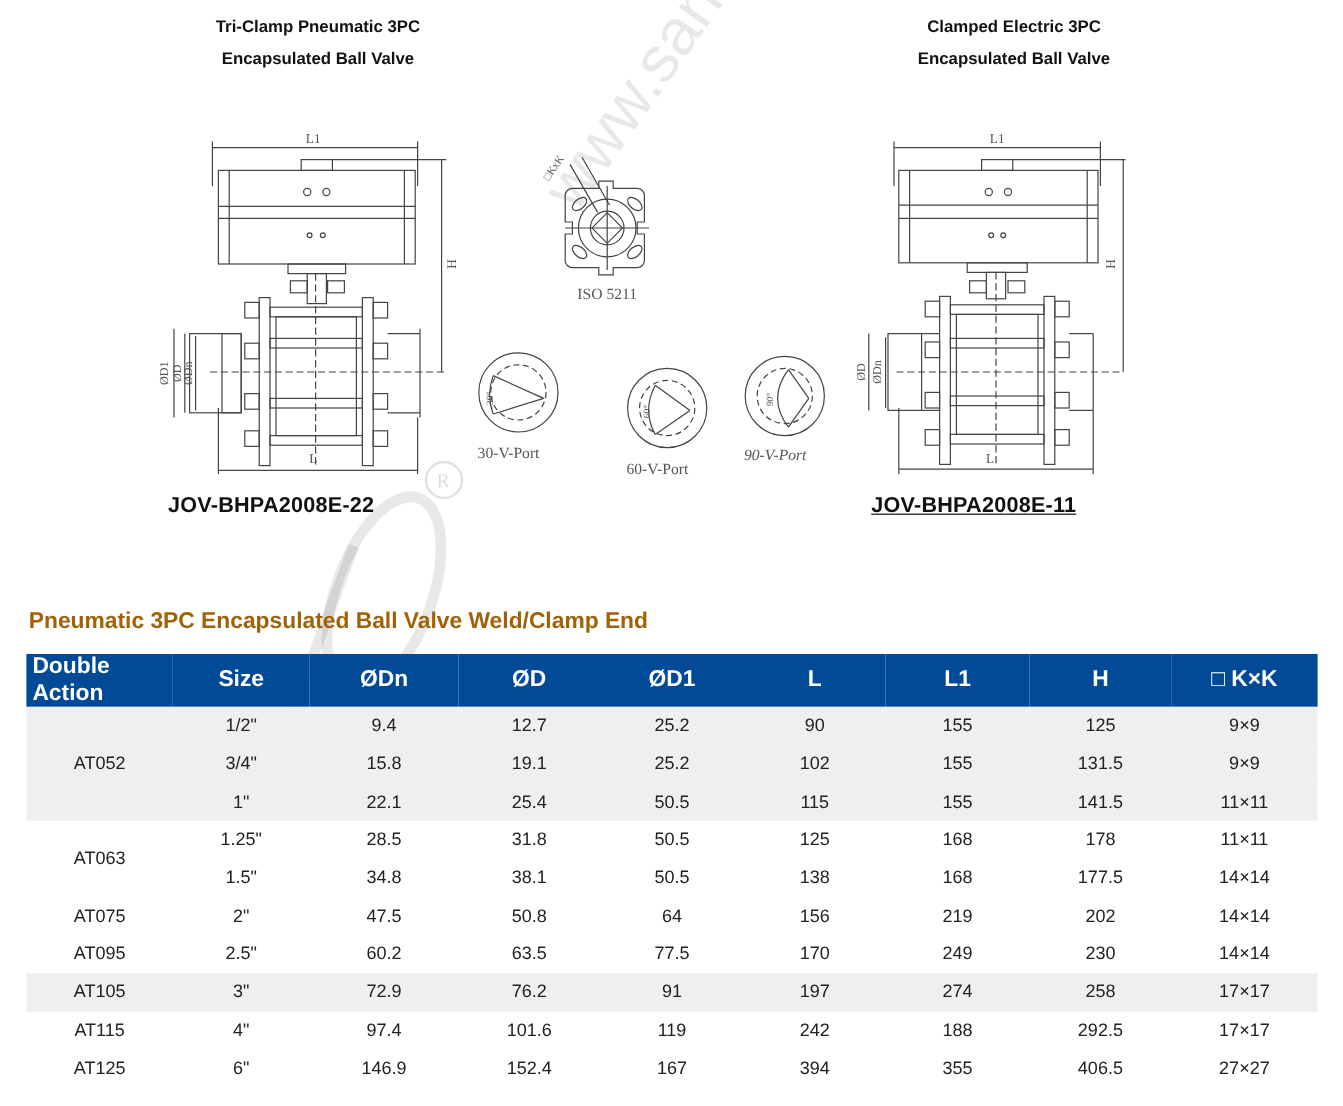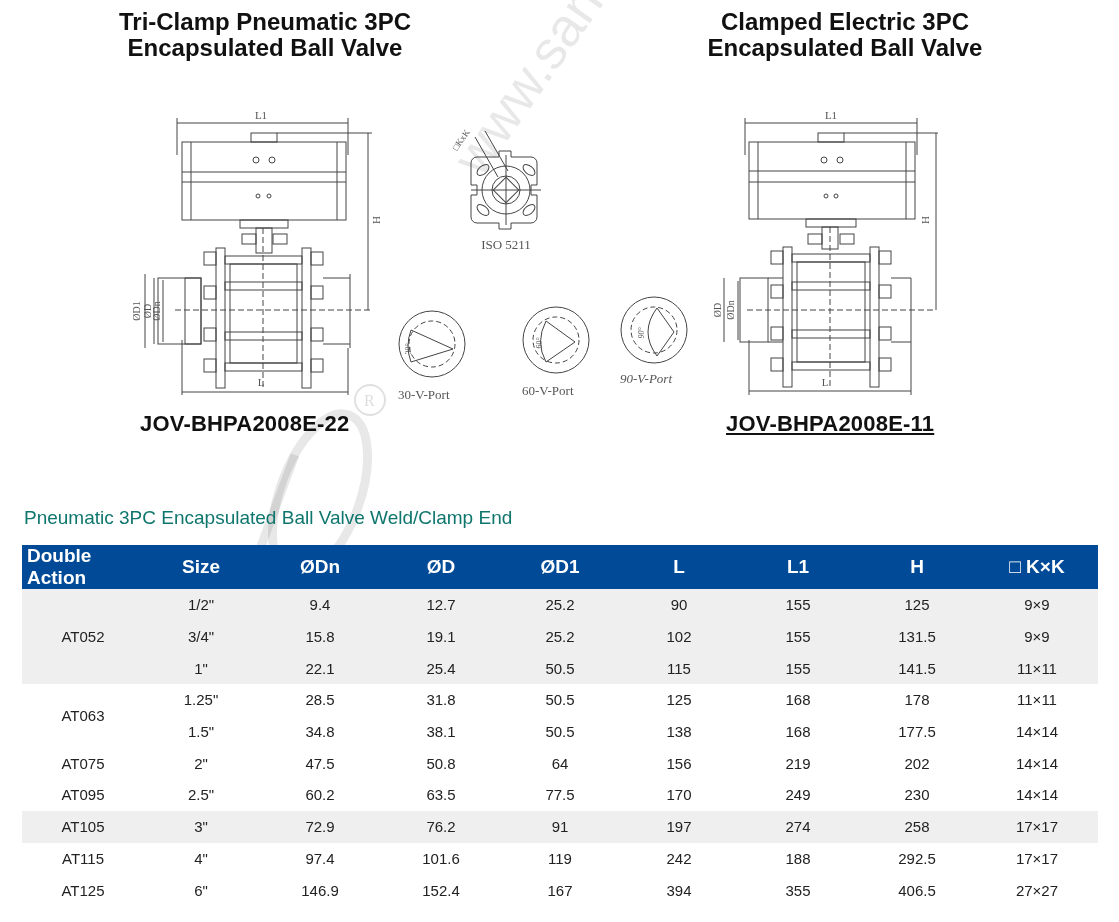--- a/index.html
+++ b/index.html
@@ -1,44 +1,44 @@
 <!DOCTYPE html>
 <html><head>
 <meta charset="utf-8">
 <style>
   * { box-sizing: border-box; margin: 0; padding: 0; }
   html, body { width: 1119px; height: 922px; background: #ffffff; overflow: hidden; }
   body { position: relative; font-family: "Liberation Sans", "DejaVu Sans", sans-serif; color: #1a1a1a; }
 
   .title {
-    position: absolute; text-align: center; font-weight: bold; font-size: 24px;
+    position: absolute; text-align: center; font-weight: bold; font-size: 14px;
     line-height: 26px; color: #111;
   }
   #title-left { left: 100px; top: 9px; width: 330px; }
   #title-right { left: 680px; top: 9px; width: 330px; }
 
   .model {
-    position: absolute; font-weight: bold; font-size: 22px; color: #111; letter-spacing: 0.2px;
+    position: absolute; font-weight: bold; font-size: 18px; color: #111; letter-spacing: 0.2px;
   }
   #model-left { left: 140px; top: 411px; }
   #model-right { left: 726px; top: 411px; text-decoration: underline; }
 
   .drawing { position: absolute; }
   .drawing svg { display: block; }
 
   .dlabel { font-family: "Liberation Serif", "DejaVu Serif", serif; fill: #555; }
 
   .watermark {
     position: absolute; pointer-events: none;
     font-family: "Liberation Sans", sans-serif; color: rgba(0,0,0,0.09);
   }
   #wm-url { left: 440px; top: 150px; font-size: 54px; transform: rotate(-55deg); transform-origin: left top; white-space: nowrap; }
 
   #section-title {
-    position: absolute; left: 24px; top: 507px; font-size: 19px; font-weight: normal; color: #0f766e;
+    position: absolute; left: 24px; top: 507px; font-size: 19px; font-weight: bold; color: #a16207;
   }
 
   table#spec {
     position: absolute; left: 22px; top: 545px; width: 1076px;
     border-collapse: collapse; font-size: 15px;
   }
   #spec th {
     background: #004a97; color: #ffffff; font-weight: bold; font-size: 19px;
     height: 38px; text-align: center; padding: 0;
   }
@@ -212,21 +212,21 @@
       <ellipse cx="88" cy="85" rx="7" ry="4" transform="rotate(40 88 85)"></ellipse>
       <ellipse cx="134" cy="85" rx="7" ry="4" transform="rotate(-40 134 85)"></ellipse>
       <line x1="80" y1="12" x2="103" y2="52"></line>
         <line x1="90" y1="6" x2="113" y2="46"></line>
     </g>
     <text class="dlabel" x="62" y="26" font-size="9" transform="rotate(-55 62 26)">□KxK</text>
     <text class="dlabel" x="111" y="124" font-size="13" text-anchor="middle">ISO 5211</text>
   </svg>
 </div>
 
-<div class="drawing" style="left:395px;top:309px;">
+<div class="drawing" style="left:395px;top:292px;">
   <svg width="80" height="95" viewBox="0 0 80 95">
     <g stroke="#444" stroke-width="1" fill="none">
       <circle cx="37" cy="35" r="33"></circle>
       <circle cx="37" cy="35" r="23" stroke-dasharray="5 3"></circle>
       <line x1="16" y1="21" x2="58" y2="40"></line>
         <line x1="16" y1="53" x2="58" y2="40"></line>
       <path d="M16 21 Q 10 37 16 53"></path>
     </g>
     <text class="dlabel" x="16" y="40" font-size="8" transform="rotate(-90 16 40)" text-anchor="middle">30°</text>
     <text class="dlabel" x="3" y="90" font-size="13">30-V-Port</text>

